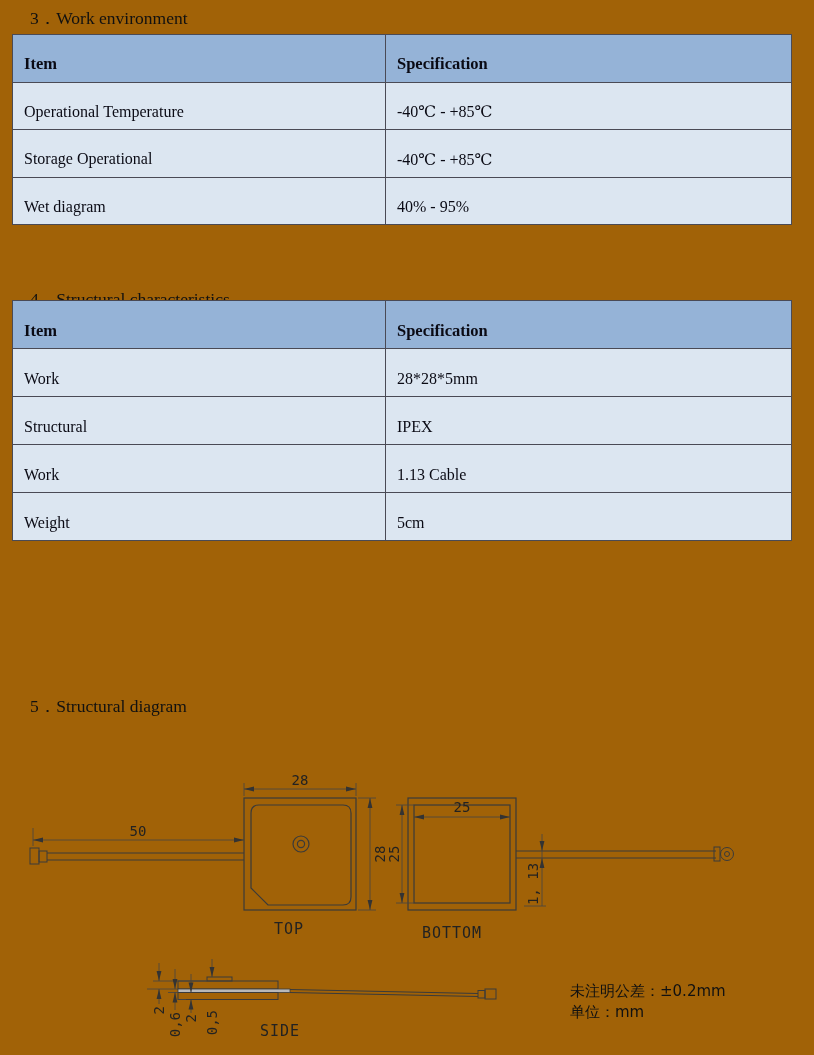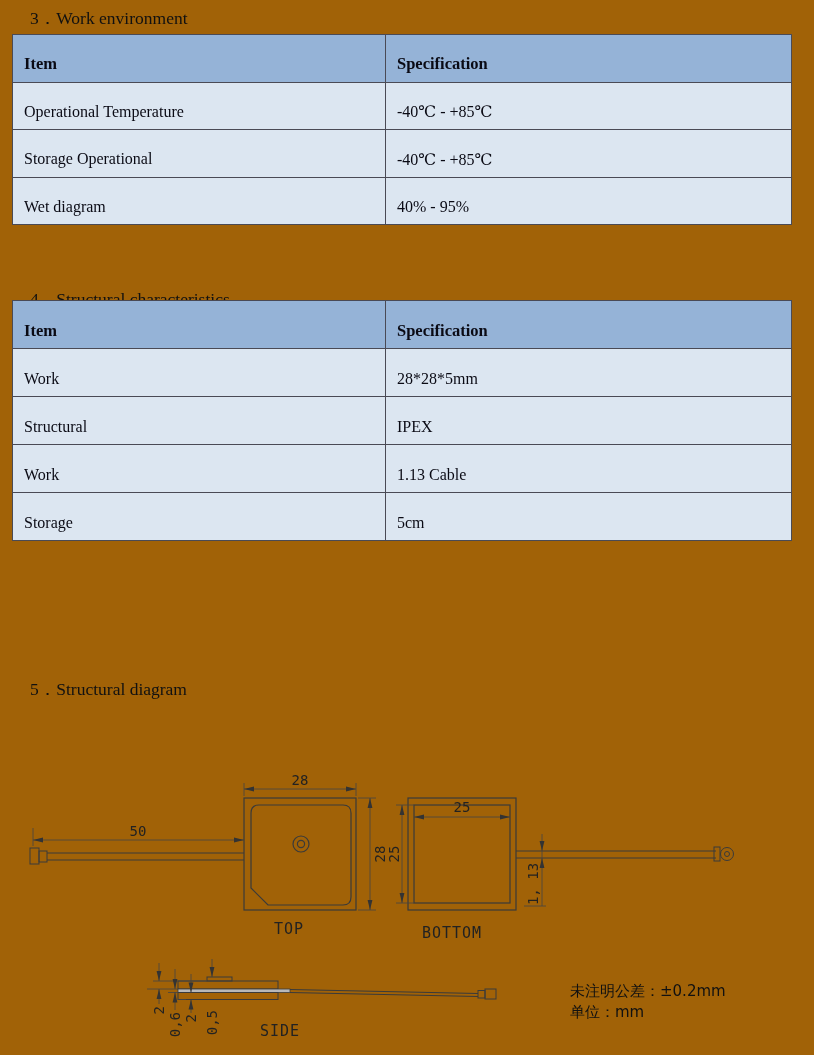--- a/index.html
+++ b/index.html
@@ -20,21 +20,21 @@
     overflow:hidden; white-space:nowrap;
   }
   table.spec th {
     background:#95b3d7; font-weight:bold; font-size:16.5px;
   }
   table.spec td { background:#dce6f1; }
   table.spec { border:1.5px solid #3f3f4a; }
   col.c1 { width:373px; } col.c2 { width:406px; }
   #t1 { top:34px; } #t1 tr { height:47.5px; }
   #t2 { top:300px; } #t2 tr { height:48px; }
-  #h3 { top:6px; } #h4 { top:287px;text-decoration:underline; } #h5 { top:677px; }
+  #h3 { top:6px; } #h4 { top:287px;text-decoration:underline; } #h5 { top:694px; }
   #diagram { position:absolute; left:0; top:720px; }
   .dwg { stroke:#3a3a3a; fill:none; stroke-width:1.2px; }
   .thin { stroke:#3a3a3a; fill:none; stroke-width:1px; }
   .dim { stroke:#444; fill:none; stroke-width:0.8px; }
   .arr { fill:#333; stroke:none; }
   .dimtext { font-family:"DejaVu Sans Mono","Liberation Mono",monospace; font-size:14px; fill:#222; }
   .viewlabel { font-family:"DejaVu Sans Mono","Liberation Mono",monospace; font-size:15px; fill:#222; letter-spacing:1px; }
   .notetext { font-family:"DejaVu Sans",sans-serif; font-size:15px; fill:#111; }
 </style>
 </head>
@@ -87,21 +87,21 @@
     </tr>
     <tr>
       <td>Structural</td>
       <td>IPEX</td>
     </tr>
     <tr>
       <td>Work</td>
       <td>1.13 Cable</td>
     </tr>
     <tr>
-      <td>Storage</td>
+      <td>Weight</td>
       <td>5cm</td>
     </tr>
   </tbody>
     </table>
 
   <div class="heading" id="h5">5．Structural diagram</div>
 
   <svg id="diagram" width="814" height="335" viewBox="0 720 814 335" xmlns="http://www.w3.org/2000/svg">
 
     <g>

